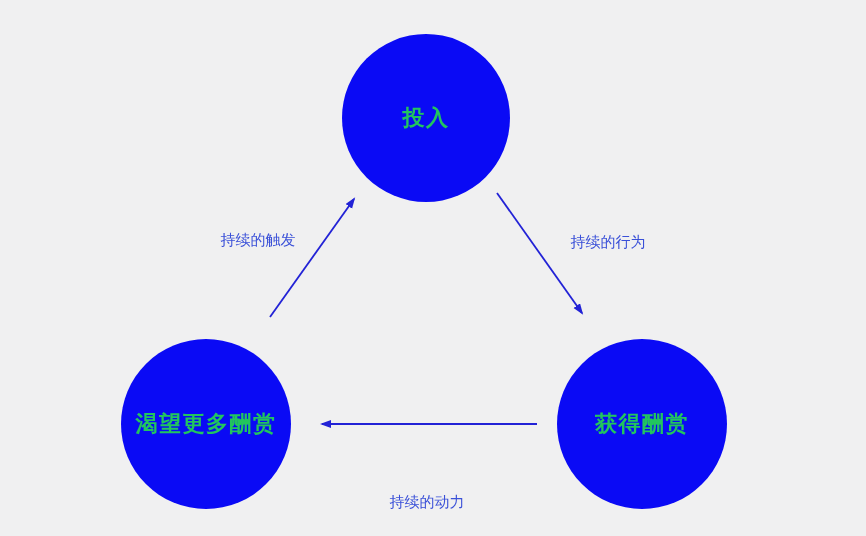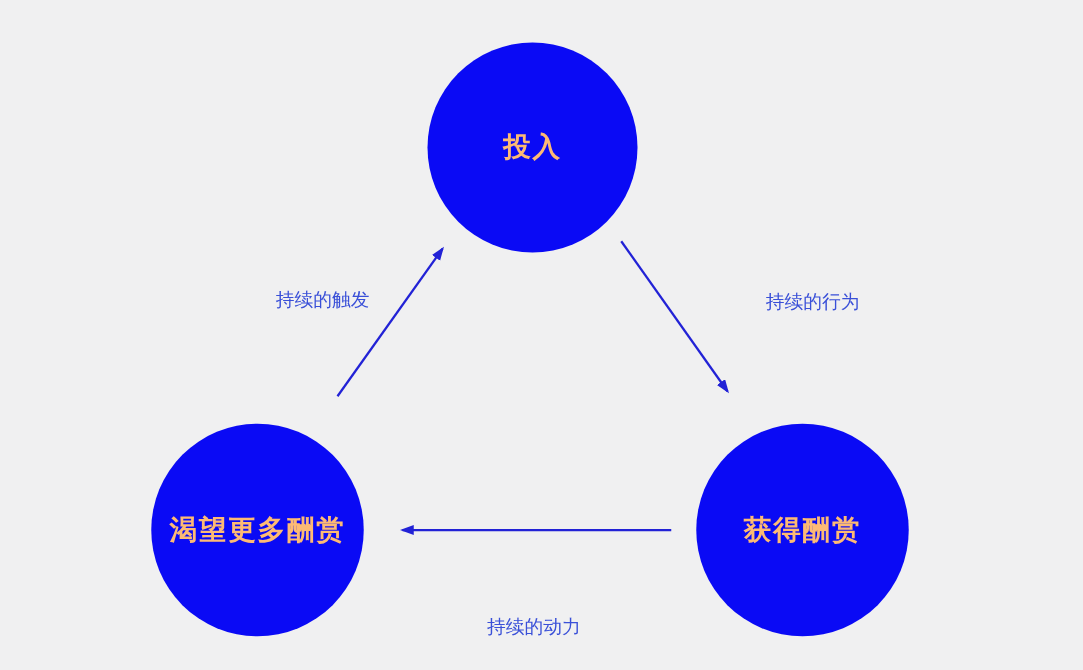--- a/index.html
+++ b/index.html
@@ -27,38 +27,38 @@
   .node {
     position: absolute;
     border-radius: 50%;
     background: #0A0AF5;
     display: flex;
     align-items: center;
     justify-content: center;
     text-align: center;
   }
   .node span {
-    color: #fdba74;
+    color: #22c55e;
     font-weight: bold;
     font-size: 22px;
     letter-spacing: 1.5px;
     white-space: nowrap;
   }
   .node-invest  { left: 342px; top:  34px; width: 168px; height: 168px; }
   .node-crave   { left: 121px; top: 339px; width: 170px; height: 170px; }
   .node-reward  { left: 557px; top: 339px; width: 170px; height: 170px; }
   .edge-label {
     position: absolute;
     color: #3A50D8;
     font-size: 15px;
     white-space: nowrap;
     transform: translate(-50%, -50%);
   }
   .label-trigger    { left: 258px; top: 240px; text-align: right; }
-  .label-behavior   { left: 608px; top: 242px; margin-left: 42px; }
+  .label-behavior   { left: 608px; top: 242px; }
   .label-motivation { left: 427px; top: 461px; margin-top: 41px; }
 </style>
 </head>
 <body>
 
 <div class="canvas">
 
   <svg class="arrows-layer" viewBox="0 0 866 536" xmlns="http://www.w3.org/2000/svg" aria-hidden="true">
     <defs>
       <marker id="arrowhead" markerWidth="12" markerHeight="10" refX="9" refY="4" orient="auto" markerUnits="userSpaceOnUse">

